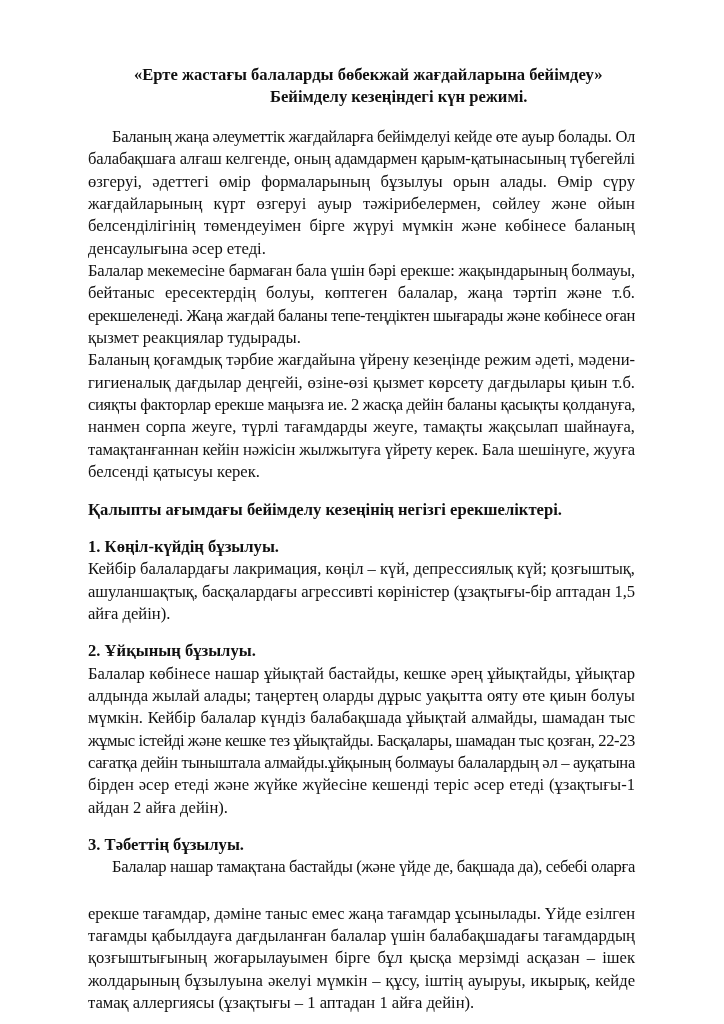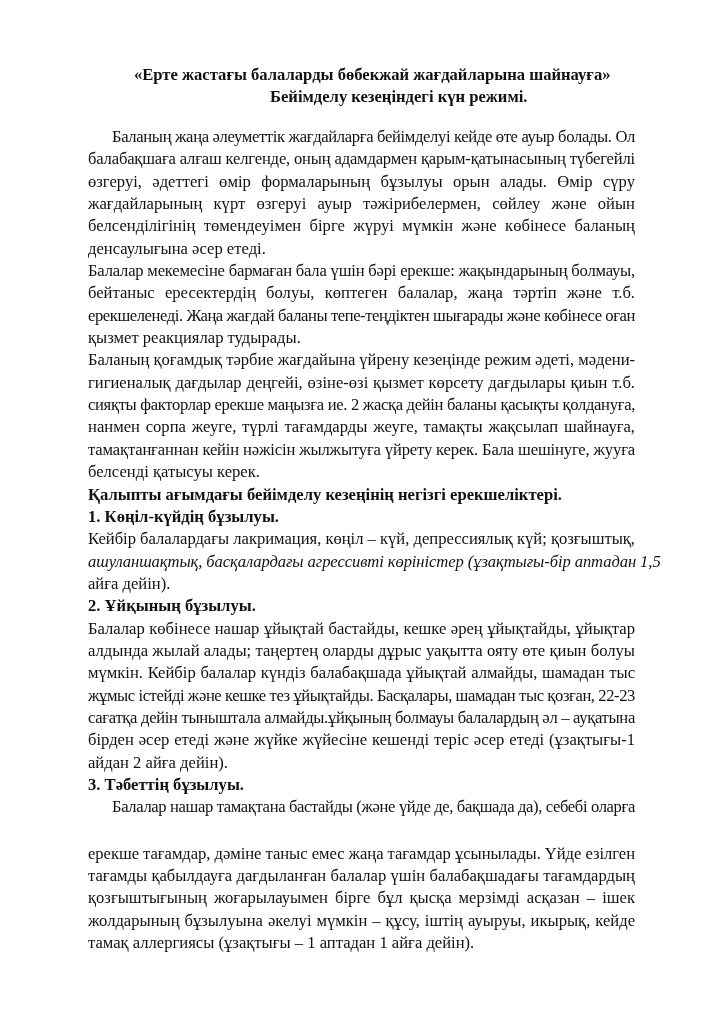--- a/index.html
+++ b/index.html
@@ -19,27 +19,27 @@
     position: absolute; left: 88px; top: 126px; width: 547px;
     font-size: 16.6px;
   }
   .ln {
     height: 22.35px; line-height: 22.35px;
     text-align: justify; text-align-last: justify;
     white-space: nowrap; overflow: visible;
   }
   .ln.last { text-align-last: left; }
   .ln.indent { padding-left: 24px; }
-  .ln.bold { font-weight: bold; text-align-last: left; }
+  .ln.bold { font-weight: bold; text-align-last: left; margin-top: 15px; }
 </style>
 </head>
 <body>
 
 <div class="page">
-  <div class="title t1">«Ерте жастағы балаларды бөбекжай жағдайларына шайнауға»</div>
+  <div class="title t1">«Ерте жастағы балаларды бөбекжай жағдайларына бейімдеу»</div>
   <div class="title t2">Бейімделу кезеңіндегі күн режимі.</div>
   <div class="body" id="body">
       <div class="ln indent" style="letter-spacing: -0.344401px;">Баланың жаңа әлеуметтік жағдайларға бейімделуі кейде өте ауыр болады. Ол</div>
       <div class="ln" style="letter-spacing: -0.180458px;">балабақшаға алғаш келгенде, оның адамдармен қарым-қатынасының түбегейлі</div>
       <div class="ln">өзгеруі, әдеттегі өмір формаларының бұзылуы орын алады. Өмір сүру</div>
       <div class="ln">жағдайларының күрт өзгеруі ауыр тәжірибелермен, сөйлеу және ойын</div>
       <div class="ln">белсенділігінің төмендеуімен бірге жүруі мүмкін және көбінесе баланың</div>
       <div class="ln last">денсаулығына әсер етеді.</div>
       <div class="ln" style="letter-spacing: -0.195964px;">Балалар мекемесіне бармаған бала үшін бәрі ерекше: жақындарының болмауы,</div>
       <div class="ln">бейтаныс ересектердің болуы, көптеген балалар, жаңа тәртіп және т.б.</div>
@@ -47,21 +47,21 @@
       <div class="ln last">қызмет реакциялар тудырады.</div>
       <div class="ln" style="letter-spacing: -0.025088px;">Баланың қоғамдық тәрбие жағдайына үйрену кезеңінде режим әдеті, мәдени-</div>
       <div class="ln">гигиеналық дағдылар деңгейі, өзіне-өзі қызмет көрсету дағдылары қиын т.б.</div>
       <div class="ln" style="letter-spacing: -0.321667px;">сияқты факторлар ерекше маңызға ие. 2 жасқа дейін баланы қасықты қолдануға,</div>
       <div class="ln">нанмен сорпа жеуге, түрлі тағамдарды жеуге, тамақты жақсылап шайнауға,</div>
       <div class="ln" style="letter-spacing: -0.151327px;">тамақтанғаннан кейін нәжісін жылжытуға үйрету керек. Бала шешінуге, жууға</div>
       <div class="ln last">белсенді қатысуы керек.</div>
       <div class="ln bold">Қалыпты ағымдағы бейімделу кезеңінің негізгі ерекшеліктері.</div>
       <div class="ln bold">1. Көңіл-күйдің бұзылуы.</div>
       <div class="ln" style="letter-spacing: -0.0147569px;">Кейбір балалардағы лакримация, көңіл – күй, депрессиялық күй; қозғыштық,</div>
-      <div class="ln" style="letter-spacing: -0.0901605px; font-style: italic;">ашуланшақтық, басқалардағы агрессивті көріністер (ұзақтығы-бір аптадан 1,5</div>
+      <div class="ln" style="letter-spacing: -0.0901605px;">ашуланшақтық, басқалардағы агрессивті көріністер (ұзақтығы-бір аптадан 1,5</div>
       <div class="ln last">айға дейін).</div>
       <div class="ln bold">2. Ұйқының бұзылуы.</div>
       <div class="ln">Балалар көбінесе нашар ұйықтай бастайды, кешке әрең ұйықтайды, ұйықтар</div>
       <div class="ln">алдында жылай алады; таңертең оларды дұрыс уақытта ояту өте қиын болуы</div>
       <div class="ln">мүмкін. Кейбір балалар күндіз балабақшада ұйықтай алмайды, шамадан тыс</div>
       <div class="ln" style="letter-spacing: -0.409539px;">жұмыс істейді және кешке тез ұйықтайды. Басқалары, шамадан тыс қозған, 22-23</div>
       <div class="ln" style="letter-spacing: -0.312717px;">сағатқа дейін тыныштала алмайды.ұйқының болмауы балалардың әл – ауқатына</div>
       <div class="ln">бірден әсер етеді және жүйке жүйесіне кешенді теріс әсер етеді (ұзақтығы-1</div>
       <div class="ln last">айдан 2 айға дейін).</div>
       <div class="ln bold">3. Тәбеттің бұзылуы.</div>

